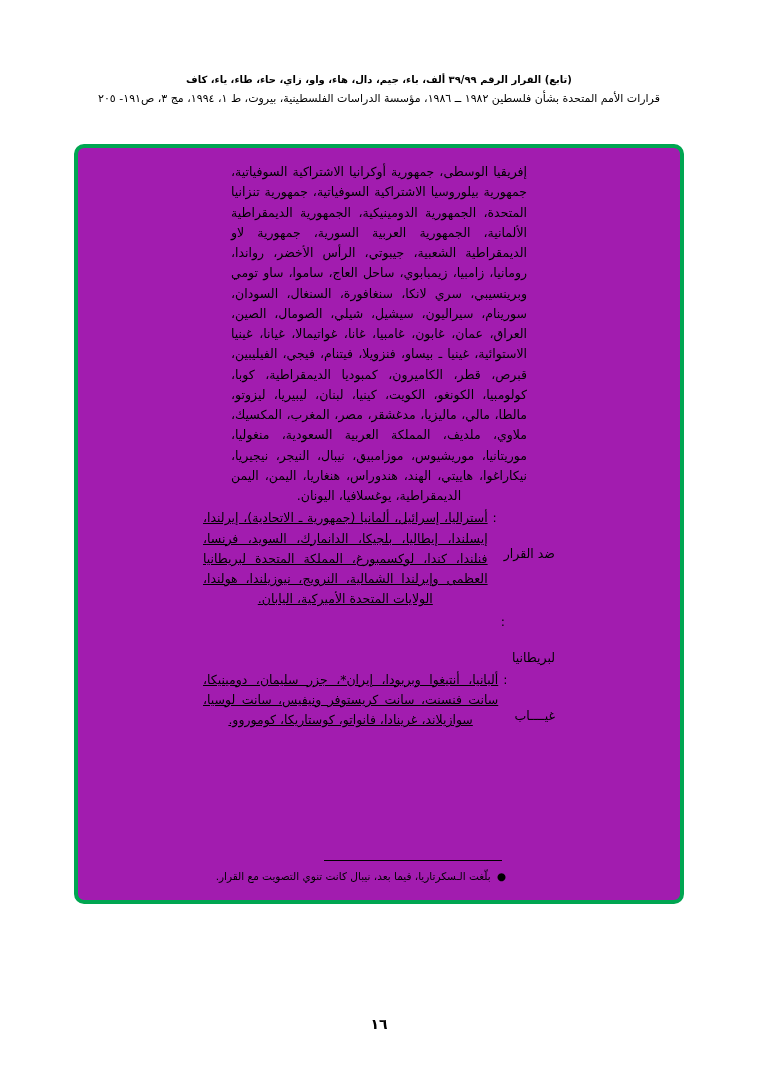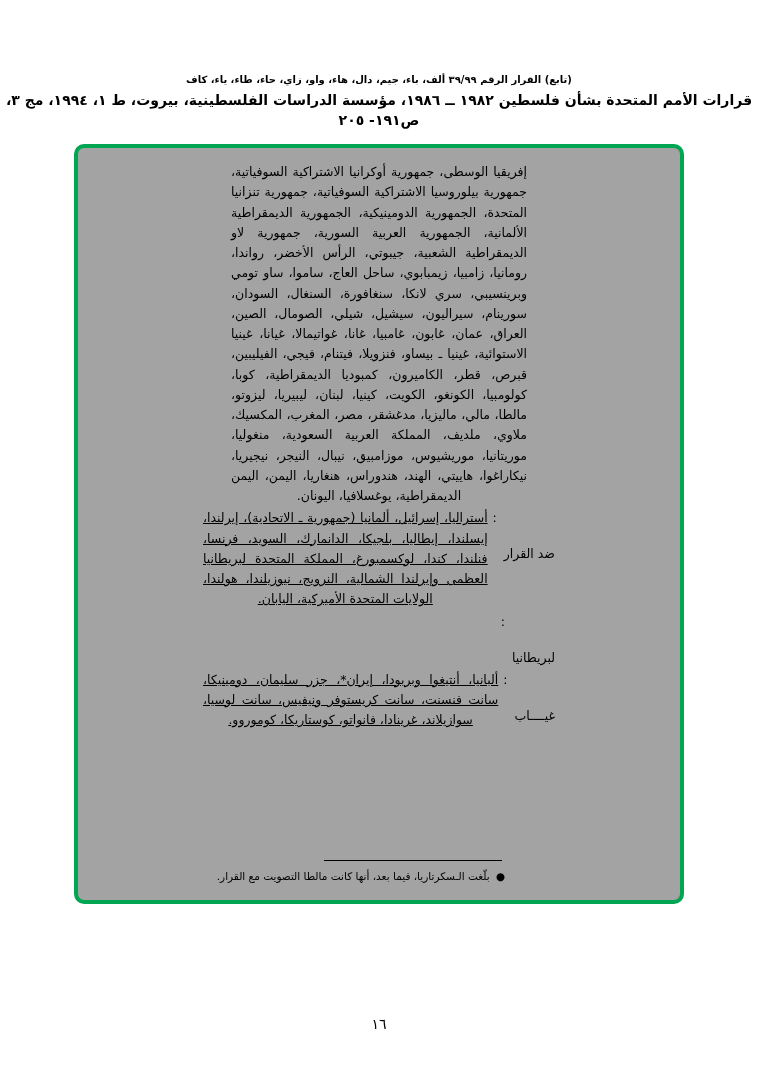--- a/index.html
+++ b/index.html
@@ -29,36 +29,36 @@
     text-align: center;
   }
   .header-title {
     font-size: 10px;
     font-weight: bold;
     letter-spacing: 0px;
     direction: rtl;
     line-height: 1.5;
   }
   .header-sub {
-    font-size: 14px;
-    font-weight: bold;
+    font-size: 11px;
+    font-weight: normal;
     direction: rtl;
     margin-top: 4px;
     line-height: 1.4;
   }
   .frame {
     position: absolute;
     top: 144px;
     left: 74px;
     width: 610px;
     height: 760px;
     border: 4px solid #00a651;
     border-radius: 10px;
     box-sizing: border-box;
-    background: #a3a3a3;
+    background: #a21caf;
   }
   .content {
     position: absolute;
     top: 14px;
     left: 0;
     right: 0;
     bottom: 0;
     padding: 0 28px;
     box-sizing: border-box;
     direction: rtl;
@@ -128,21 +128,21 @@
     display: inline-block;
     margin-left: 6px;
   }
   .page-number {
     position: absolute;
     top: 1016px;
     left: 0;
     right: 0;
     text-align: center;
     font-size: 14px;
-    font-weight: normal;
+    font-weight: bold;
     direction: rtl;
   }
 </style>
 </head>
 <body>
 
 <div class="page">
 
   <div class="header">
     <div class="header-title">(تابع) القرار الرقم ٣٩/٩٩ ألف، باء، جيم، دال، هاء، واو، زاي، حاء، طاء، ياء، كاف</div>
@@ -167,21 +167,21 @@
 
       <div class="vote-row">
         <span class="vote-label">غيــــاب</span>
         <span class="vote-colon">:</span>
         <span class="vote-text">ألبانيا، أنتيغوا وبربودا، إيران*، جزر سليمان، دومينيكا، سانت فنسنت، سانت كريستوفر ونيفيس، سانت لوسيا، سوازيلاند، غرينادا، فانواتو، كوستاريكا، كوموروو.</span>
       </div>
 
       <div class="footnote-wrap">
         <div class="footnote-rule"></div>
         <div class="footnote">
-          <span class="bullet">●</span><span>بلّغت الـسكرتاريا، فيما بعد، أنها كانت مالطا التصويت مع القرار.</span>
+          <span class="bullet">●</span><span>بلّغت الـسكرتاريا، فيما بعد، نيبال كانت تنوي التصويت مع القرار.</span>
         </div>
       </div>
 
     </div>
   </div>
 
   <div class="page-number">١٦</div>
 
 </div>
 

